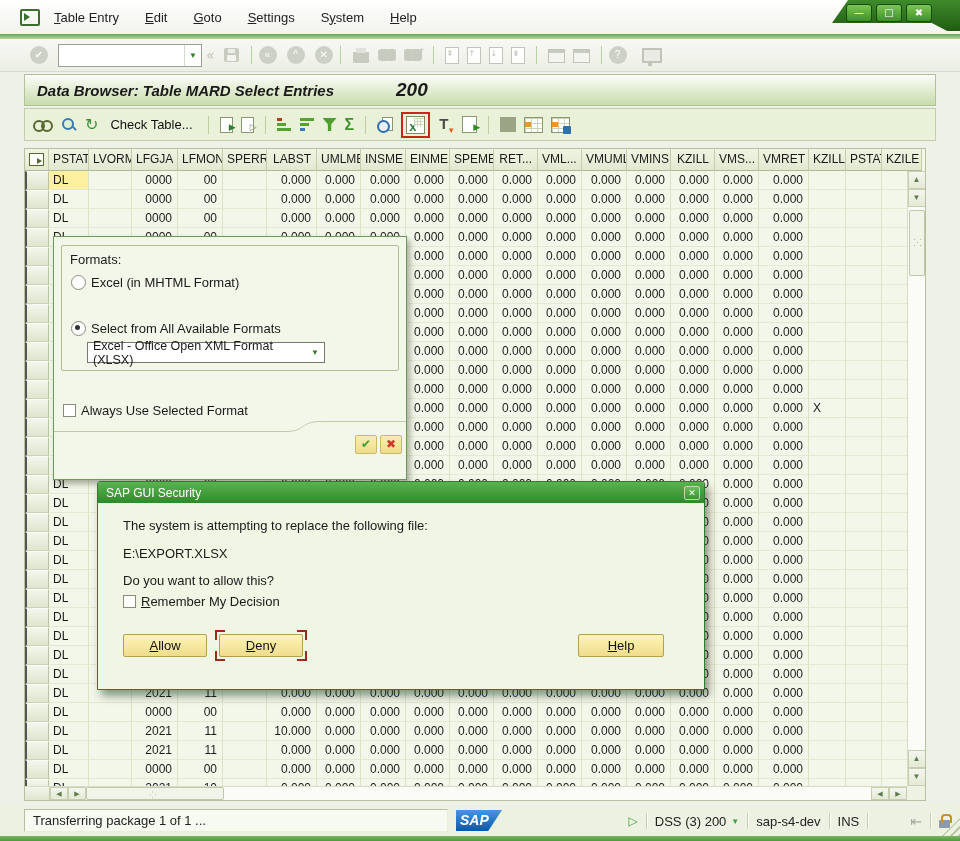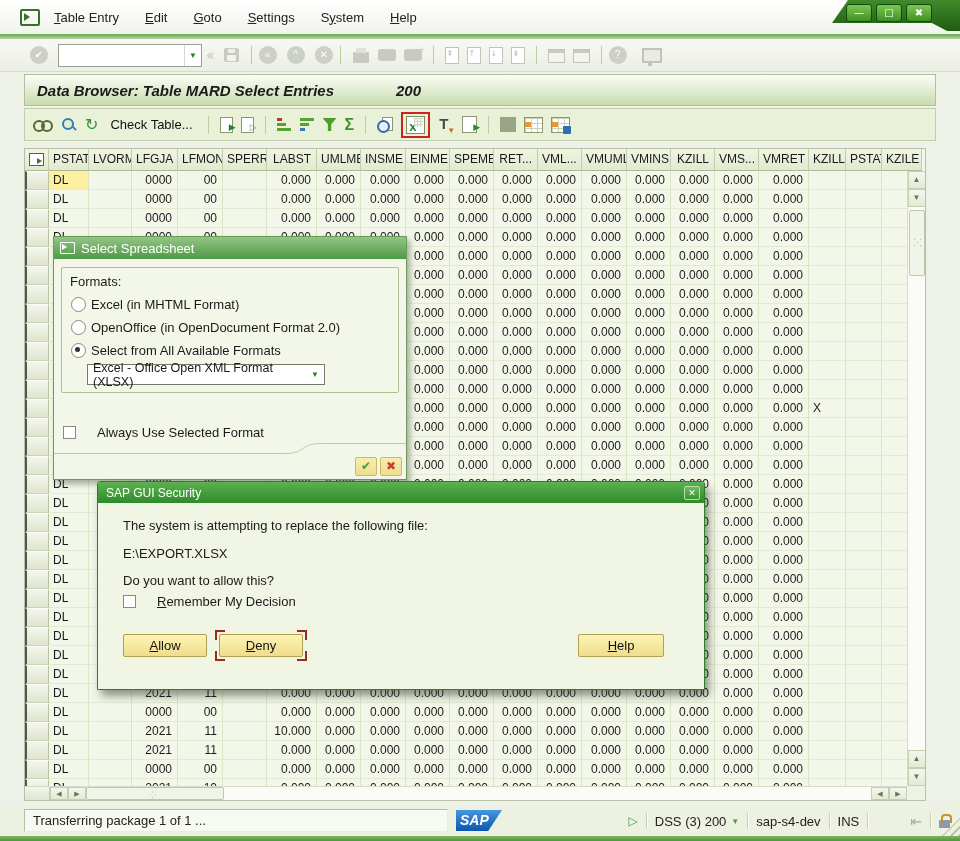--- a/index.html
+++ b/index.html
@@ -47,21 +47,21 @@
   .icon-page{width:12px;height:15px;background:#fff;border:1px solid #c0c4b9;position:relative;margin:0 4px;}
   .icon-page .pa{position:absolute;left:1px;top:1px;font-size:8px;color:#b9bdb2;font-family:"DejaVu Sans",sans-serif;}
   .icon-win{width:15px;height:12px;border:1px solid #c0c4b9;background:#f4f5f1;position:relative;margin:0 4px;top:1px;}
   .icon-win::before{content:"";position:absolute;left:0;top:0;right:0;height:3px;background:#c7cbc0;}
   .icon-monitor{width:16px;height:11px;border:2px solid #c0c4b9;background:#e9ebe4;position:relative;margin:0 5px;}
   .icon-monitor::after{content:"";position:absolute;left:4px;bottom:-5px;width:4px;height:3px;background:#c0c4b9;}
   
   .titlebar{position:absolute;left:24px;top:74px;width:912px;height:32px;box-sizing:border-box;
             background:linear-gradient(#fcfdf9,#c7dcab);border:1px solid #b2c199;display:flex;align-items:center;}
   .titlebar .ttl{font-size:15px;font-weight:bold;font-style:italic;margin-left:12px;}
-  .titlebar .tnum{position:absolute;left:371px;font-size:15px;font-weight:bold;font-style:italic;}
+  .titlebar .tnum{position:absolute;left:371px;font-size:19px;font-weight:bold;font-style:italic;}
   
   .appbar{position:absolute;left:24px;top:108px;width:912px;height:33px;box-sizing:border-box;
           background:#e9f1d9;border:1px solid #c2cdab;display:flex;align-items:center;font-size:13px;}
   .ai{display:inline-flex;align-items:center;justify-content:center;margin:0 4px;}
   .glasses{position:relative;width:20px;height:10px;}
   .glasses::before,.glasses::after{content:"";position:absolute;top:0;width:8px;height:8px;border:2px solid #55682f;border-radius:50%;}
   .glasses::before{left:0;} .glasses::after{right:0;}
   .mag{position:relative;width:16px;height:16px;}
   .mag::before{content:"";position:absolute;left:1px;top:1px;width:8px;height:8px;border:2px solid #3a7ab8;border-radius:50%;background:#dff0d0;}
   .mag::after{content:"";position:absolute;left:10px;top:10px;width:6px;height:2px;background:#3a7ab8;transform:rotate(45deg);}
@@ -145,21 +145,21 @@
   .dlg-title-icon::after{content:"";position:absolute;left:1px;top:1px;border-left:5px solid #fff;border-top:3px solid transparent;border-bottom:3px solid transparent;}
   .dlg-body{position:relative;height:calc(100% - 22px);font-size:13px;}
   .groupbox{position:absolute;left:7px;right:7px;top:8px;height:124px;border:1px solid #aebf92;border-radius:2px;}
   .group-label{position:absolute;left:8px;top:6px;}
   .radio-row{position:absolute;left:9px;display:flex;align-items:center;gap:5px;}
   .radio{width:13px;height:13px;border-radius:50%;background:#fff;border:1px solid #8a8a7a;position:relative;display:inline-block;}
   .radio.checked::after{content:"";position:absolute;left:3px;top:3px;width:5px;height:5px;border-radius:50%;background:#333;}
   .dropdown{position:absolute;left:25px;top:96px;width:238px;height:21px;background:#fff;border:1px solid #77776a;
             display:flex;align-items:center;font-size:12.5px;padding-left:5px;box-sizing:border-box;}
   .dd-arrow{margin-left:auto;margin-right:5px;font-size:8px;color:#2f7d22;}
-  .check-row{position:absolute;display:flex;align-items:center;gap:21px;}
+  .check-row{position:absolute;display:flex;align-items:center;gap:5px;}
   .checkbox{width:13px;height:13px;background:#fff;border:1px solid #8a8a7a;display:inline-block;box-sizing:border-box;}
   .footer-curve{position:absolute;left:0;bottom:24px;width:100%;height:14px;}
   .mini-btns{position:absolute;right:4px;bottom:3px;display:flex;gap:3px;}
   .mini-btn{width:22px;height:19px;background:linear-gradient(#f8eeab,#efdd8d);border:1px solid #c9ba6a;border-radius:2px;
             font-size:12px;line-height:17px;text-align:center;padding:0;font-family:"DejaVu Sans",sans-serif;}
   .ok-glyph{color:#3e9d3a;} .x-glyph{color:#cc3b2f;}
   
   .dlg-sec{left:97px;top:481px;width:608px;height:209px;border:1px solid #2e7d2a;background:#f0f5e4;z-index:6;
            box-shadow:4px 6px 9px rgba(40,50,25,.5);border-radius:3px 3px 0 0;}
   .dlg-sec .dlg-title{height:21px;background:linear-gradient(#5cb150,#2e8b2a);font-size:12px;border-radius:2px 2px 0 0;padding-left:8px;}
@@ -1124,34 +1124,26 @@
       <button class="hbtn">▶</button>
       <span class="hthumb"></span>
       <span class="hspacer"></span>
       <button class="hbtn">◀</button>
       <button class="hbtn">▶</button>
     </div>
     <div class="corner"></div>
   </div>
 
   <div class="dlg dlg-select">
-    <div class="dlg-title">
-      <span class="dlg-title-icon"></span>
-      <span>Select Spreadsheet</span>
-    </div>
     <div class="dlg-body">
       <div class="groupbox">
         <div class="group-label">Formats:</div>
         <label class="radio-row" style="top:29px">
           <span class="radio"></span>
           <span>Excel (in MHTML Format)</span>
-        </label>
-        <label class="radio-row" style="top:52px">
-          <span class="radio"></span>
-          <span>OpenOffice (in OpenDocument Format 2.0)</span>
         </label>
         <label class="radio-row" style="top:75px">
           <span class="radio checked"></span>
           <span>Select from All Available Formats</span>
         </label>
         <div class="dropdown">
           <span>Excel - Office Open XML Format (XLSX)</span>
           <span class="dd-arrow">▼</span>
         </div>
       </div>

